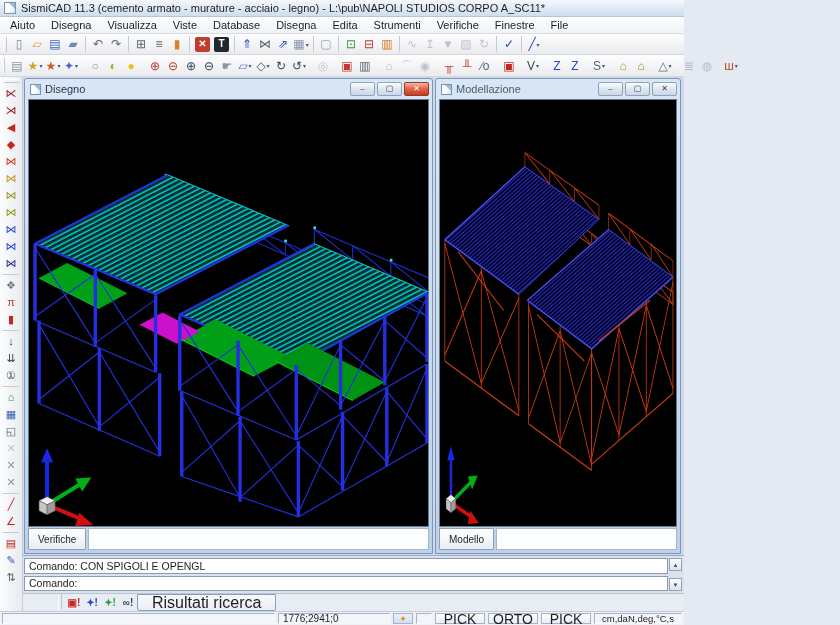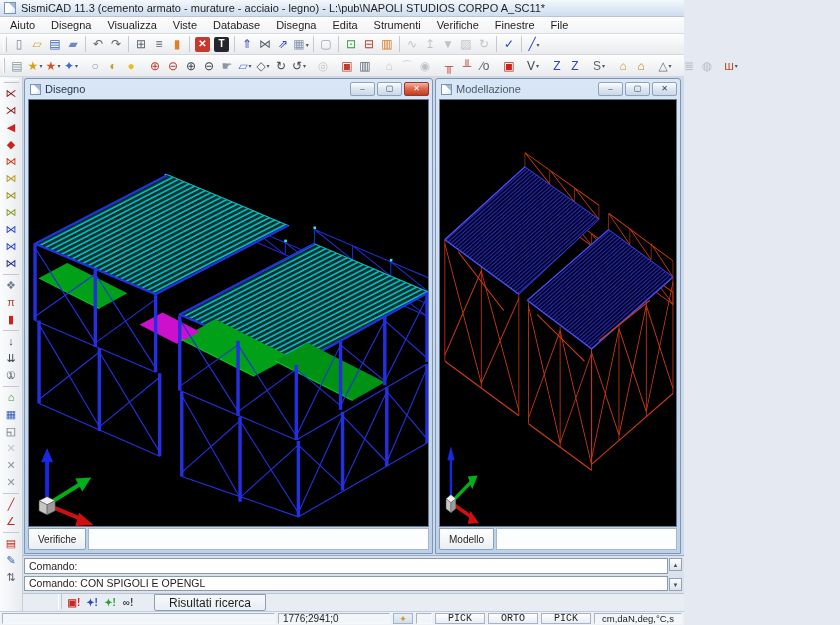--- a/index.html
+++ b/index.html
@@ -63,31 +63,31 @@
   
   .command-panel { height:38px; flex:0 0 38px; background:#dbe2ec; border-top:1px solid #9aabc2; position:relative; padding:2px 16px 2px 1px; display:flex; flex-direction:column; gap:2px; }
   .cmdline { flex:1; background:#ffffff; border:1px solid #8a9ab0; font-size:10.5px; color:#1e1e1e; display:flex; align-items:center; padding:0 4px; white-space:nowrap; overflow:hidden; }
   .cmdscroll { position:absolute; right:2px; top:2px; bottom:2px; width:13px; display:flex; flex-direction:column; justify-content:space-between; }
   .spin { width:13px; height:13px; border:1px solid #93a2b6; background:linear-gradient(#fbfcfd,#dde4ec); font-size:6px; color:#3c4c60; display:flex; align-items:center; justify-content:center; }
 
   
   .results-bar { height:18px; flex:0 0 18px; background:#e8edf4; border-top:1px solid #b9c4d4; display:flex; align-items:stretch; padding-left:34px; }
   .results-bar .tbtn { height:16px; margin-top:1px; }
   .results-bar .gl { font-size:10px; font-weight:bold; }
-  .rtab { display:flex; align-items:center; padding:0 14px; margin-left:17px; font-size:12px; color:#1e1e1e;
+  .rtab { display:flex; align-items:center; padding:0 14px; margin-left:0; font-size:16px; color:#1e1e1e;
     background:linear-gradient(#f7f9fc,#e9eef5); border:1px solid #8d9fb5; border-radius:0 0 2px 2px; }
 
   
   .statusbar { height:14px; flex:0 0 14px; background:#eef1f6; border-top:1px solid #c2cbd8; display:flex; align-items:stretch; gap:3px; padding:1px 2px; font-size:10px; color:#1e1e1e; }
   .sp { border:1px solid #a8b4c4; border-bottom-color:#f6f8fa; border-right-color:#f6f8fa; background:#f2f5f9; display:flex; align-items:center; padding:0 4px; }
   .sp.flex1 { flex:1; }
   .sp.coords { width:112px; flex:0 0 112px; }
   .sticon { width:20px; flex:0 0 20px; display:flex; align-items:center; justify-content:center; background:linear-gradient(#eaf1f9,#cfe0f0); border:1px solid #a8b4c4; font-size:9px; color:#e09020; }
   .sp.mini { width:16px; flex:0 0 16px; }
-  .sbtn { width:50px; flex:0 0 50px; display:flex; align-items:center; justify-content:center; border:1px solid #a8b4c4; background:linear-gradient(#fefefe,#e9edf3); font-size:10px; color:#1e1e1e;font-family:Liberation Mono, monospace; }
+  .sbtn { width:50px; flex:0 0 50px; display:flex; align-items:center; justify-content:center; border:1px solid #a8b4c4; background:linear-gradient(#fefefe,#e9edf3); font-size:14px; color:#1e1e1e; }
   .sp.units { width:88px; flex:0 0 88px; font-size:9.5px; justify-content:center; padding:0 1px; }
 </style>
 </head>
 <body>
 
 <div class="app">
 
   <div class="titlebar">
     <div class="appicon"></div>
     <div class="titletext">SismiCAD 11.3 (cemento armato - murature - acciaio - legno) - L:\pub\NAPOLI STUDIOS CORPO A_SC11*</div>
@@ -582,22 +582,22 @@
             </svg>
           </div>
           <div class="cw-tabs">
             <div class="tab">Modello</div>
             <div class="tabfill"></div>
           </div>
         </div>
       </div>
 
       <div class="command-panel">
+        <div class="cmdline">Comando: CON SPIGOLI E OPENGL</div>
         <div class="cmdline">Comando:</div>
-        <div class="cmdline">Comando: CON SPIGOLI E OPENGL</div>
         <div class="cmdscroll">
           <div class="spin">▲</div>
           <div class="spin">▼</div>
         </div>
       </div>
 
       <div class="results-bar">
         <span id="results-icons" style="display:flex;align-items:stretch;">
             <div class="grip"></div>
             <div class="tbtn">

